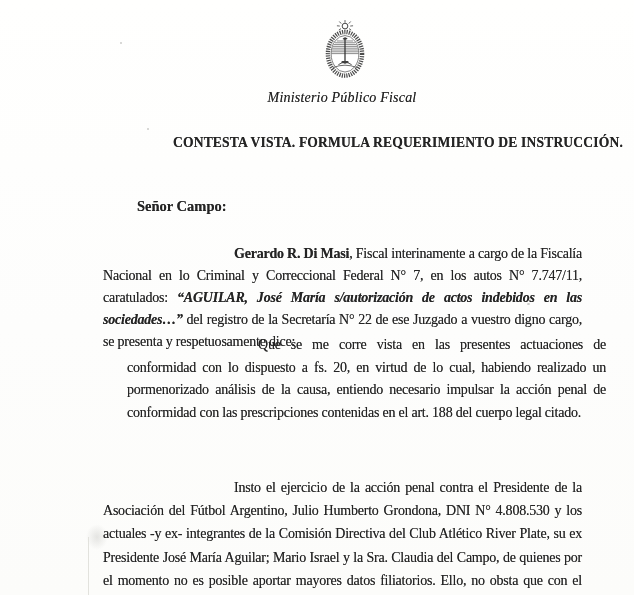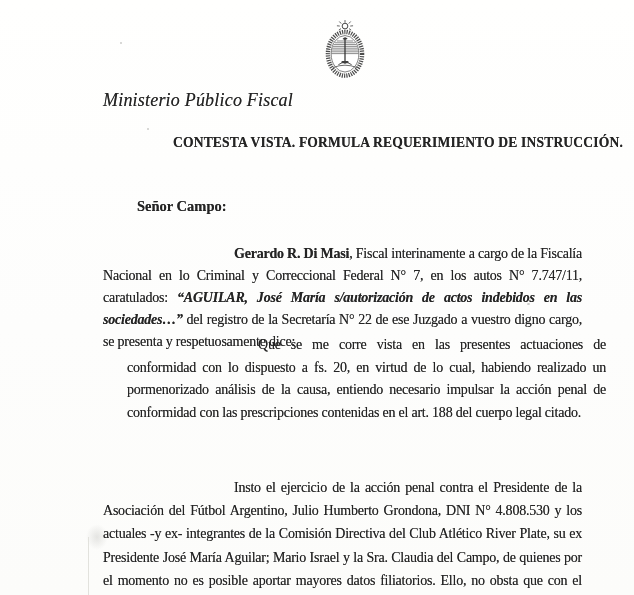--- a/index.html
+++ b/index.html
@@ -13,21 +13,21 @@
   .page{
     position:relative;width:634px;height:595px;
     background:linear-gradient(180deg,#fffffe 0%,#fdfdfc 55%,#fcfcfa 100%);
   }
   .ink{ color:#242424; text-shadow:0 0 0.5px rgba(45,45,45,0.65); }
   .crest{
     position:absolute; left:307px; top:19px; width:76px; height:62px;
   }
   .agency{
     position:absolute; left:103px; top:90px; width:478px;
-    text-align:left; font-style:italic; font-size:18px; letter-spacing:0.2px;
+    text-align:center; font-style:italic; font-size:14px; letter-spacing:0.2px;
   }
   .doc-title{
     position:absolute; left:137px; top:135px; width:460px;
     font-weight:bold; font-size:13.6px; letter-spacing:0.15px; white-space:nowrap;margin-left:36px;
   }
   .salutation{
     position:absolute; left:137px; top:198px;
     font-weight:bold; font-size:14.5px;
   }
   .para{

